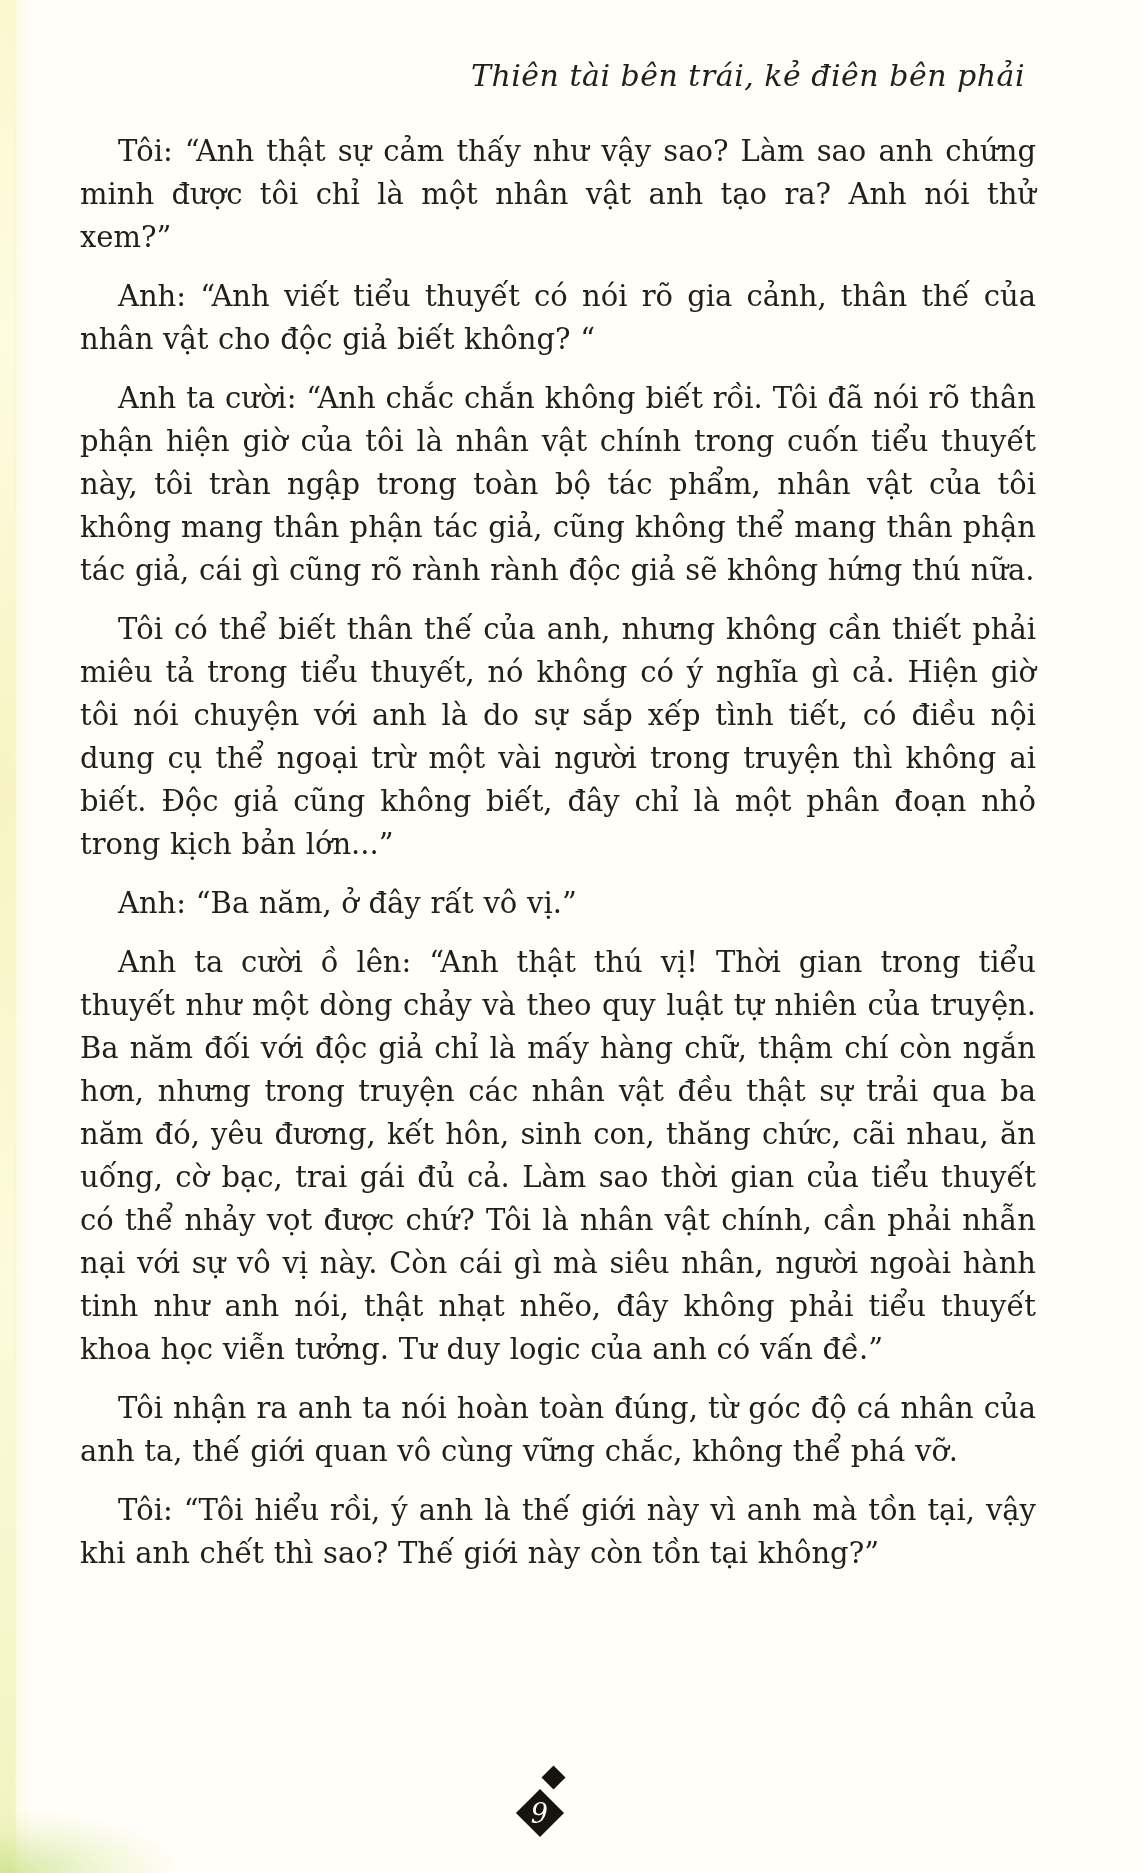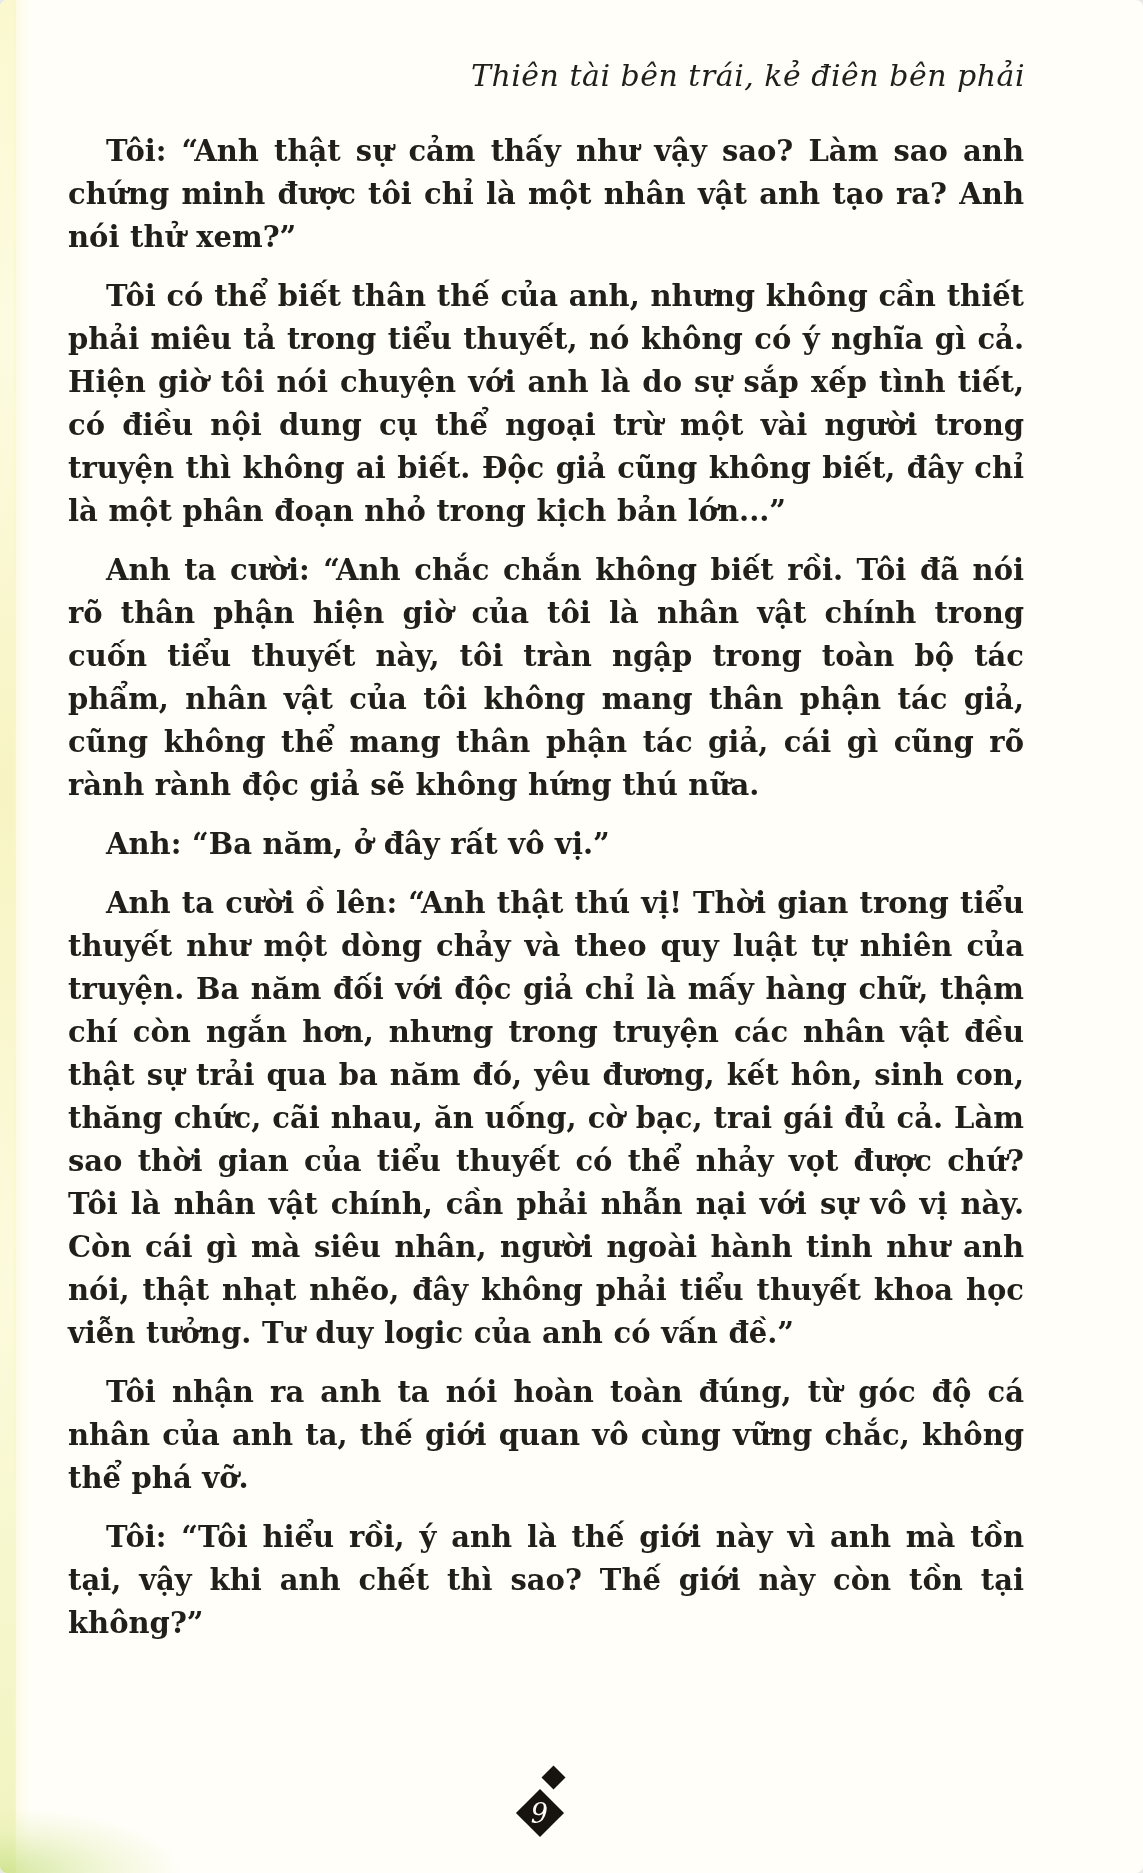--- a/index.html
+++ b/index.html
@@ -10,21 +10,20 @@
   }
   .page {
     position: relative;
     width: 1143px;
     height: 1873px;
     margin: 0 auto;
     background: #fffef9;
     overflow: hidden;
     font-family: "DejaVu Serif", "Liberation Serif", serif;
     color: #221e1a;
-    border-radius: 7px;
   }
   
   .edge-strip {
     position: absolute;
     left: 0; top: 0;
     width: 16px; height: 100%;
     background: linear-gradient(to bottom,
       rgba(250,247,200,0.85) 0%,
       rgba(252,250,212,0.65) 18%,
       rgba(246,242,185,0.85) 42%,
@@ -52,23 +51,22 @@
     right: 118px;
     font-style: italic;
     font-size: 30px;
     line-height: 44px;
     letter-spacing: 0.5px;
     white-space: nowrap;
   }
   .content {
     position: absolute;
     top: 130px;
-    left: 68px;
+    left: 80px;
     width: 956px;
-    font-weight: bold;
   }
   .content p {
     margin: 0 0 16px 0;
     font-size: 29px;
     line-height: 43px;
     text-align: justify;
     text-indent: 38px;
     word-spacing: 0.5px;
   }
   .ornament {
@@ -115,22 +113,23 @@
 <div class="page">
 
   <div class="edge-strip"></div>
   <div class="edge-fade"></div>
   <div class="corner-tint"></div>
 
   <div class="running-head">Thiên tài bên trái, kẻ điên bên phải</div>
 
   <div class="content">
     <p>Tôi: “Anh thật sự cảm thấy như vậy sao? Làm sao anh chứng minh được tôi chỉ là một nhân vật anh tạo ra? Anh nói thử xem?”</p>
+    <p>Anh: “Anh viết tiểu thuyết có nói rõ gia cảnh, thân thế của nhân vật cho độc giả biết không? “</p>
+    <p>Anh ta cười: “Anh chắc chắn không biết rồi. Tôi đã nói rõ thân phận hiện giờ của tôi là nhân vật chính trong cuốn tiểu thuyết này, tôi tràn ngập trong toàn bộ tác phẩm, nhân vật của tôi không mang thân phận tác giả, cũng không thể mang thân phận tác giả, cái gì cũng rõ rành rành độc giả sẽ không hứng thú nữa.</p>
     <p>Tôi có thể biết thân thế của anh, nhưng không cần thiết phải miêu tả trong tiểu thuyết, nó không có ý nghĩa gì cả. Hiện giờ tôi nói chuyện với anh là do sự sắp xếp tình tiết, có điều nội dung cụ thể ngoại trừ một vài người trong truyện thì không ai biết. Độc giả cũng không biết, đây chỉ là một phân đoạn nhỏ trong kịch bản lớn...”</p>
-    <p>Anh ta cười: “Anh chắc chắn không biết rồi. Tôi đã nói rõ thân phận hiện giờ của tôi là nhân vật chính trong cuốn tiểu thuyết này, tôi tràn ngập trong toàn bộ tác phẩm, nhân vật của tôi không mang thân phận tác giả, cũng không thể mang thân phận tác giả, cái gì cũng rõ rành rành độc giả sẽ không hứng thú nữa.</p>
     <p>Anh: “Ba năm, ở đây rất vô vị.”</p>
     <p>Anh ta cười ồ lên: “Anh thật thú vị! Thời gian trong tiểu thuyết như một dòng chảy và theo quy luật tự nhiên của truyện. Ba năm đối với độc giả chỉ là mấy hàng chữ, thậm chí còn ngắn hơn, nhưng trong truyện các nhân vật đều thật sự trải qua ba năm đó, yêu đương, kết hôn, sinh con, thăng chức, cãi nhau, ăn uống, cờ bạc, trai gái đủ cả. Làm sao thời gian của tiểu thuyết có thể nhảy vọt được chứ? Tôi là nhân vật chính, cần phải nhẫn nại với sự vô vị này. Còn cái gì mà siêu nhân, người ngoài hành tinh như anh nói, thật nhạt nhẽo, đây không phải tiểu thuyết khoa học viễn tưởng. Tư duy logic của anh có vấn đề.”</p>
     <p>Tôi nhận ra anh ta nói hoàn toàn đúng, từ góc độ cá nhân của anh ta, thế giới quan vô cùng vững chắc, không thể phá vỡ.</p>
     <p>Tôi: “Tôi hiểu rồi, ý anh là thế giới này vì anh mà tồn tại, vậy khi anh chết thì sao? Thế giới này còn tồn tại không?”</p>
   </div>
 
   <div class="ornament">
     <div class="diamond diamond-small"></div>
     <div class="diamond diamond-big"></div>
     <div class="page-number">

